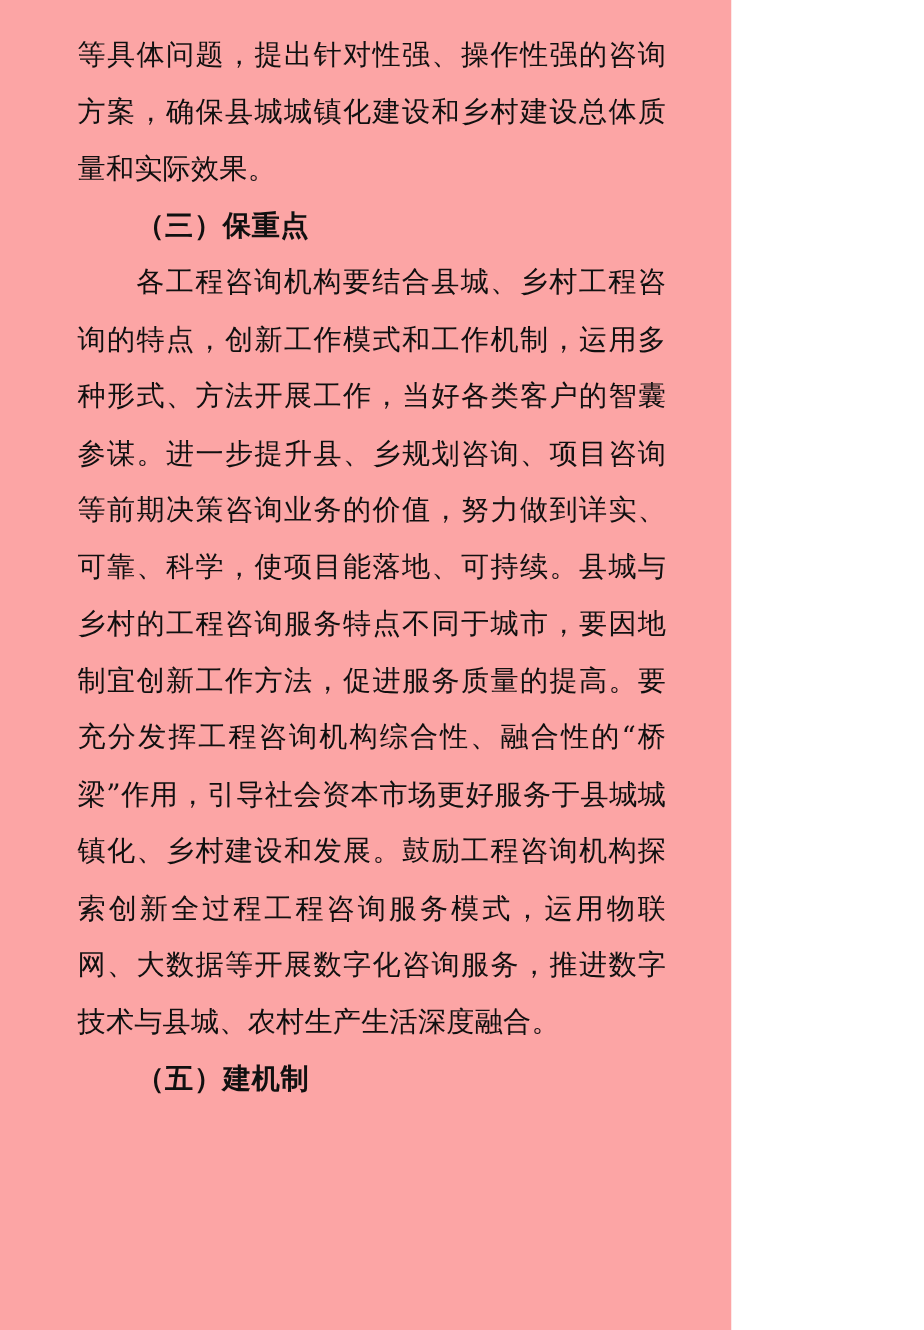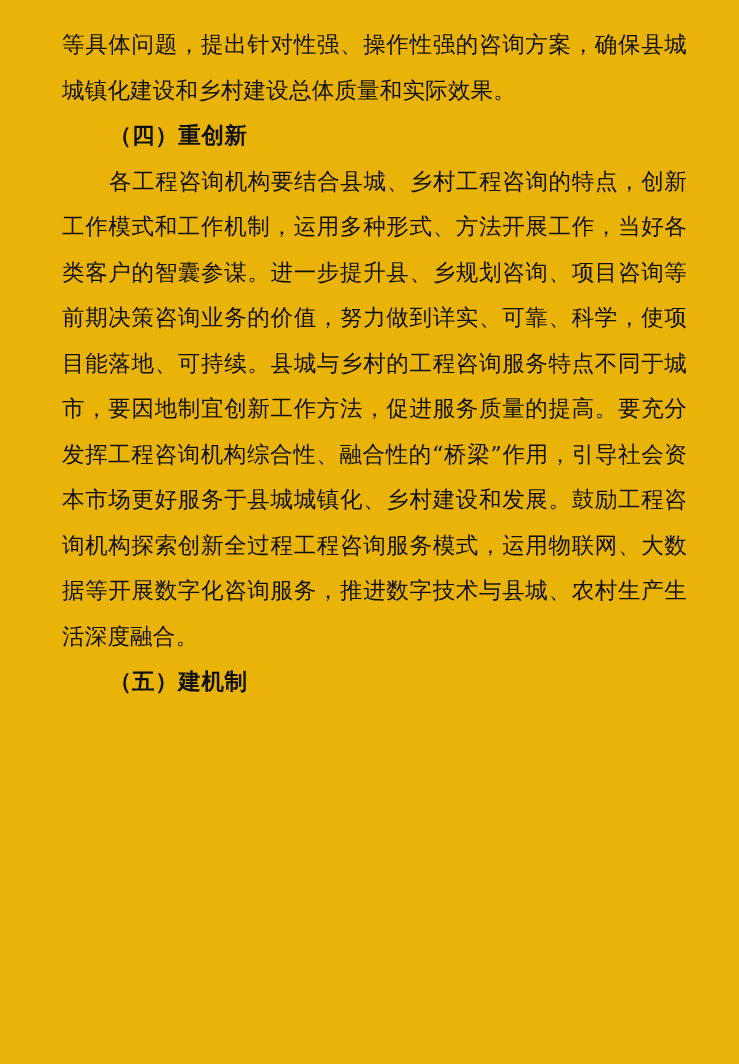--- a/index.html
+++ b/index.html
@@ -8,23 +8,23 @@
     background: #ffffff;
   }
   body {
     width: 739px;
     height: 1064px;
     overflow: hidden;
     font-family: "DejaVu Serif", "Liberation Serif", serif;
   }
   .page {
     position: relative;
-    width: 739px;
+    width: 585px;
     height: 1064px;
-    background: #eab308;
+    background: #fca5a5;
     box-sizing: border-box;
     padding: 22px 52px 0 62px;
   }
   .doc-body {
     color: #101010;
     font-size: 22.5px;
     line-height: 45.5px;
     text-align: justify;
     text-justify: inter-ideograph;
     letter-spacing: 0.2px;
@@ -48,22 +48,22 @@
   }
 </style>
 </head>
 <body>
 
 <div class="page">
   <div class="doc-body">
 
     <p class="para">等具体问题，提出针对性强、操作性强的咨询方案，确保县城城镇化建设和乡村建设总体质量和实际效果。</p>
 
+    <p class="heading">（三）保重点</p>
 
 
-    <p class="heading">（四）重创新</p>
 
     <p class="para indent">各工程咨询机构要结合县城、乡村工程咨询的特点，创新工作模式和工作机制，运用多种形式、方法开展工作，当好各类客户的智囊参谋。进一步提升县、乡规划咨询、项目咨询等前期决策咨询业务的价值，努力做到详实、可靠、科学，使项目能落地、可持续。县城与乡村的工程咨询服务特点不同于城市，要因地制宜创新工作方法，促进服务质量的提高。要充分发挥工程咨询机构综合性、融合性的“桥梁”作用，引导社会资本市场更好服务于县城城镇化、乡村建设和发展。鼓励工程咨询机构探索创新全过程工程咨询服务模式，运用物联网、大数据等开展数字化咨询服务，推进数字技术与县城、农村生产生活深度融合。</p>
 
     <p class="heading">（五）建机制</p>
 
   </div>
 </div>
 
 </body></html>

